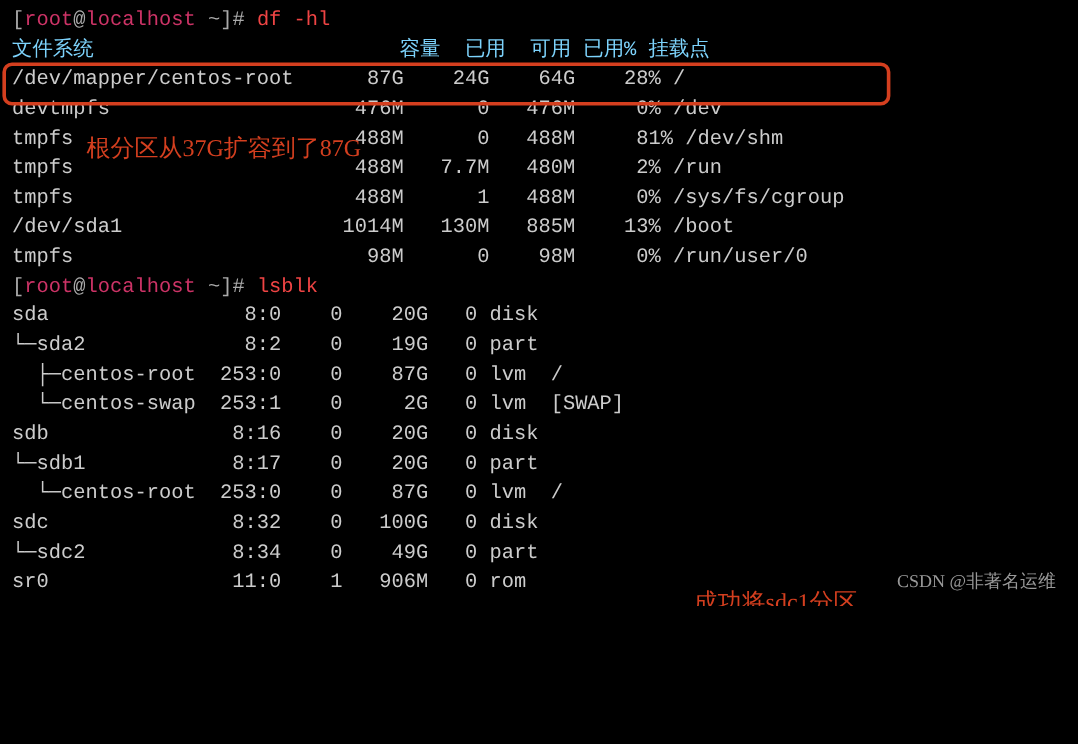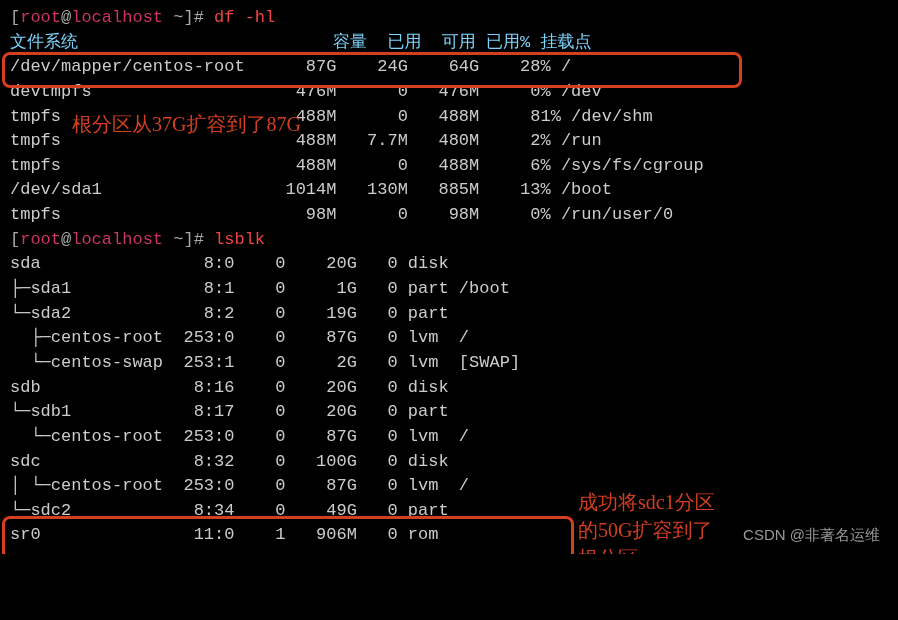--- a/index.html
+++ b/index.html
@@ -5,21 +5,21 @@
   html,body{margin:0;padding:0;background:#000;color:#ccc;font-family:Consolas,'Courier New',monospace;font-size:17px;line-height:1.45}
   .term{padding:6px 10px;position:relative;width:898px;box-sizing:border-box}
   .pre{white-space:pre}
   .br{color:#aaa}
   .us{color:#c36}
   .host{color:#c36}
   .cmd{color:#ef4444}
   .hdr{color:#7dd3fc}
   .anno{position:absolute;color:#d43f1f;font-family:Liberation Serif, serif;font-size:20px;z-index:5}
   .box{position:absolute;border:3px solid #d43f1f;border-radius:8px;z-index:3}
-  .wm{position:absolute;right:18px;bottom:8px;color:#999;font-family:Liberation Sans, sans-serif;font-size:15px}
+  .wm{position:absolute;right:18px;bottom:8px;color:#999;font-family:Liberation Serif, serif;font-size:15px}
 </style>
 </head>
 <body>
 
 <div class="term">
 
 <div class="box" style="left:2px;top:52px;width:734px;height:30px"></div>
 <div class="box" style="left:2px;top:516px;width:566px;height:54px"></div>
 
 <div class="anno" style="left:72px;top:110px">根分区从37G扩容到了87G</div>
@@ -31,37 +31,35 @@
 
 <div class="pre"><span class="br">[</span><span class="us">root</span><span class="br">@</span><span class="host">localhost</span><span class="br"> ~</span><span class="br">]# </span><span class="cmd">df -hl</span></div>
 
 <div class="pre hdr"><span>文件系统</span>                         <span>容量</span>  <span>已用</span>  <span>可用</span> <span>已用%</span> <span>挂载点</span></div>
 
 <div id="df-rows">
       <div class="pre">/dev/mapper/centos-root      87G    24G    64G    28% /</div>
       <div class="pre">devtmpfs                    476M      0   476M     0% /dev</div>
       <div class="pre">tmpfs                       488M      0   488M     81% /dev/shm</div>
       <div class="pre">tmpfs                       488M   7.7M   480M     2% /run</div>
-      <div class="pre">tmpfs                       488M      0   488M     6% /sys/fs/cgroup</div>
+      <div class="pre">tmpfs                       488M      1   488M     0% /sys/fs/cgroup</div>
       <div class="pre">/dev/sda1                  1014M   130M   885M    13% /boot</div>
       <div class="pre">tmpfs                        98M      0    98M     0% /run/user/0</div>
     </div>
 
 <div class="pre"><span class="br">[</span><span class="us">root</span><span class="br">@</span><span class="host">localhost</span><span class="br"> ~</span><span class="br">]# </span><span class="cmd">lsblk</span></div>
 
 
 <div id="lsblk-rows">
       <div class="pre">sda                8:0    0    20G   0 disk </div>
-      <div class="pre">├─sda1             8:1    0     1G   0 part /boot</div>
       <div class="pre">└─sda2             8:2    0    19G   0 part </div>
       <div class="pre">  ├─centos-root  253:0    0    87G   0 lvm  /</div>
       <div class="pre">  └─centos-swap  253:1    0     2G   0 lvm  [SWAP]</div>
       <div class="pre">sdb               8:16    0    20G   0 disk </div>
       <div class="pre">└─sdb1            8:17    0    20G   0 part </div>
       <div class="pre">  └─centos-root  253:0    0    87G   0 lvm  /</div>
       <div class="pre">sdc               8:32    0   100G   0 disk </div>
-      <div class="pre">│ └─centos-root  253:0    0    87G   0 lvm  /</div>
       <div class="pre">└─sdc2            8:34    0    49G   0 part </div>
       <div class="pre">sr0               11:0    1   906M   0 rom  </div>
     </div>
 
 <div class="wm">CSDN @非著名运维</div>
 </div>
 
 </body></html>

